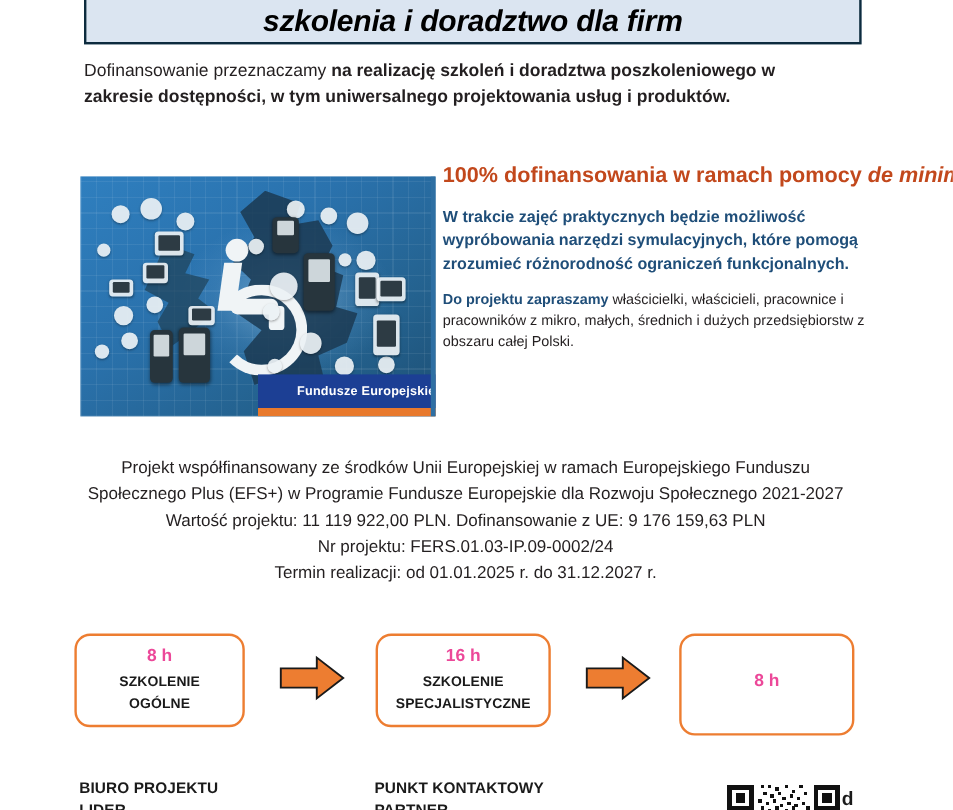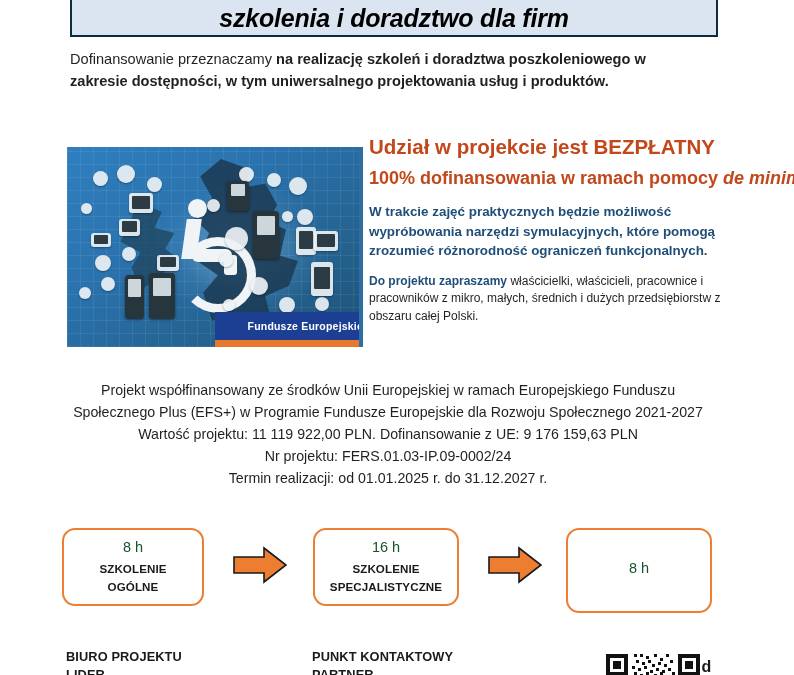--- a/index.html
+++ b/index.html
@@ -259,22 +259,22 @@
     background: #ffffff;
     box-sizing: border-box;
     display: flex;
     flex-direction: column;
     align-items: center;
     justify-content: center;
     pointer-events: auto;
   }
   .card .hours {
     font-size: 14.5px;
-    font-weight: normal;
-    color: #14532d;
+    font-weight: bold;
+    color: #ec4899;
     margin-bottom: 5px;
   }
   .card .lines {
     font-size: 11.6px;
     font-weight: bold;
     color: #1a1a1a;
     text-align: center;
     line-height: 1.55;
     letter-spacing: .1px;
   }
@@ -374,21 +374,20 @@
   <div class="icon-dark" style="left:82px;top:126px;width:26px;height:46px;"></div>
 
   <div class="illu-eu">
     <span class="illu-eu-text">Fundusze Europejskie</span>
   </div>
   <div class="illu-orange"></div>
   <div class="illu-edge"></div>
 </div>
 
 <div class="right-col">
-  <h2 class="free-head">Udział w projekcie jest BEZPŁATNY</h2>
   <div class="free-sub"><span>100% dofinansowania w ramach pomocy </span><i>de minimis</i></div>
   <p class="blue-para">W trakcie zajęć praktycznych będzie możliwość wypróbowania narzędzi symulacyjnych, które pomogą zrozumieć różnorodność ograniczeń funkcjonalnych.</p>
   <p class="mixed-para"><b>Do projektu zapraszamy</b><span> właścicielki, właścicieli, pracownice i pracowników z mikro, małych, średnich i dużych przedsiębiorstw z obszaru całej Polski.</span></p>
 </div>
 
 <div class="funding">
   <p>Projekt współfinansowany ze środków Unii Europejskiej w ramach Europejskiego Funduszu</p>
   <p>Społecznego Plus (EFS+) w Programie Fundusze Europejskie dla Rozwoju Społecznego 2021-2027</p>
   <p>Wartość projektu: 11 119 922,00 PLN.  Dofinansowanie z UE: 9 176 159,63 PLN</p>
   <p>Nr projektu: FERS.01.03-IP.09-0002/24</p>

